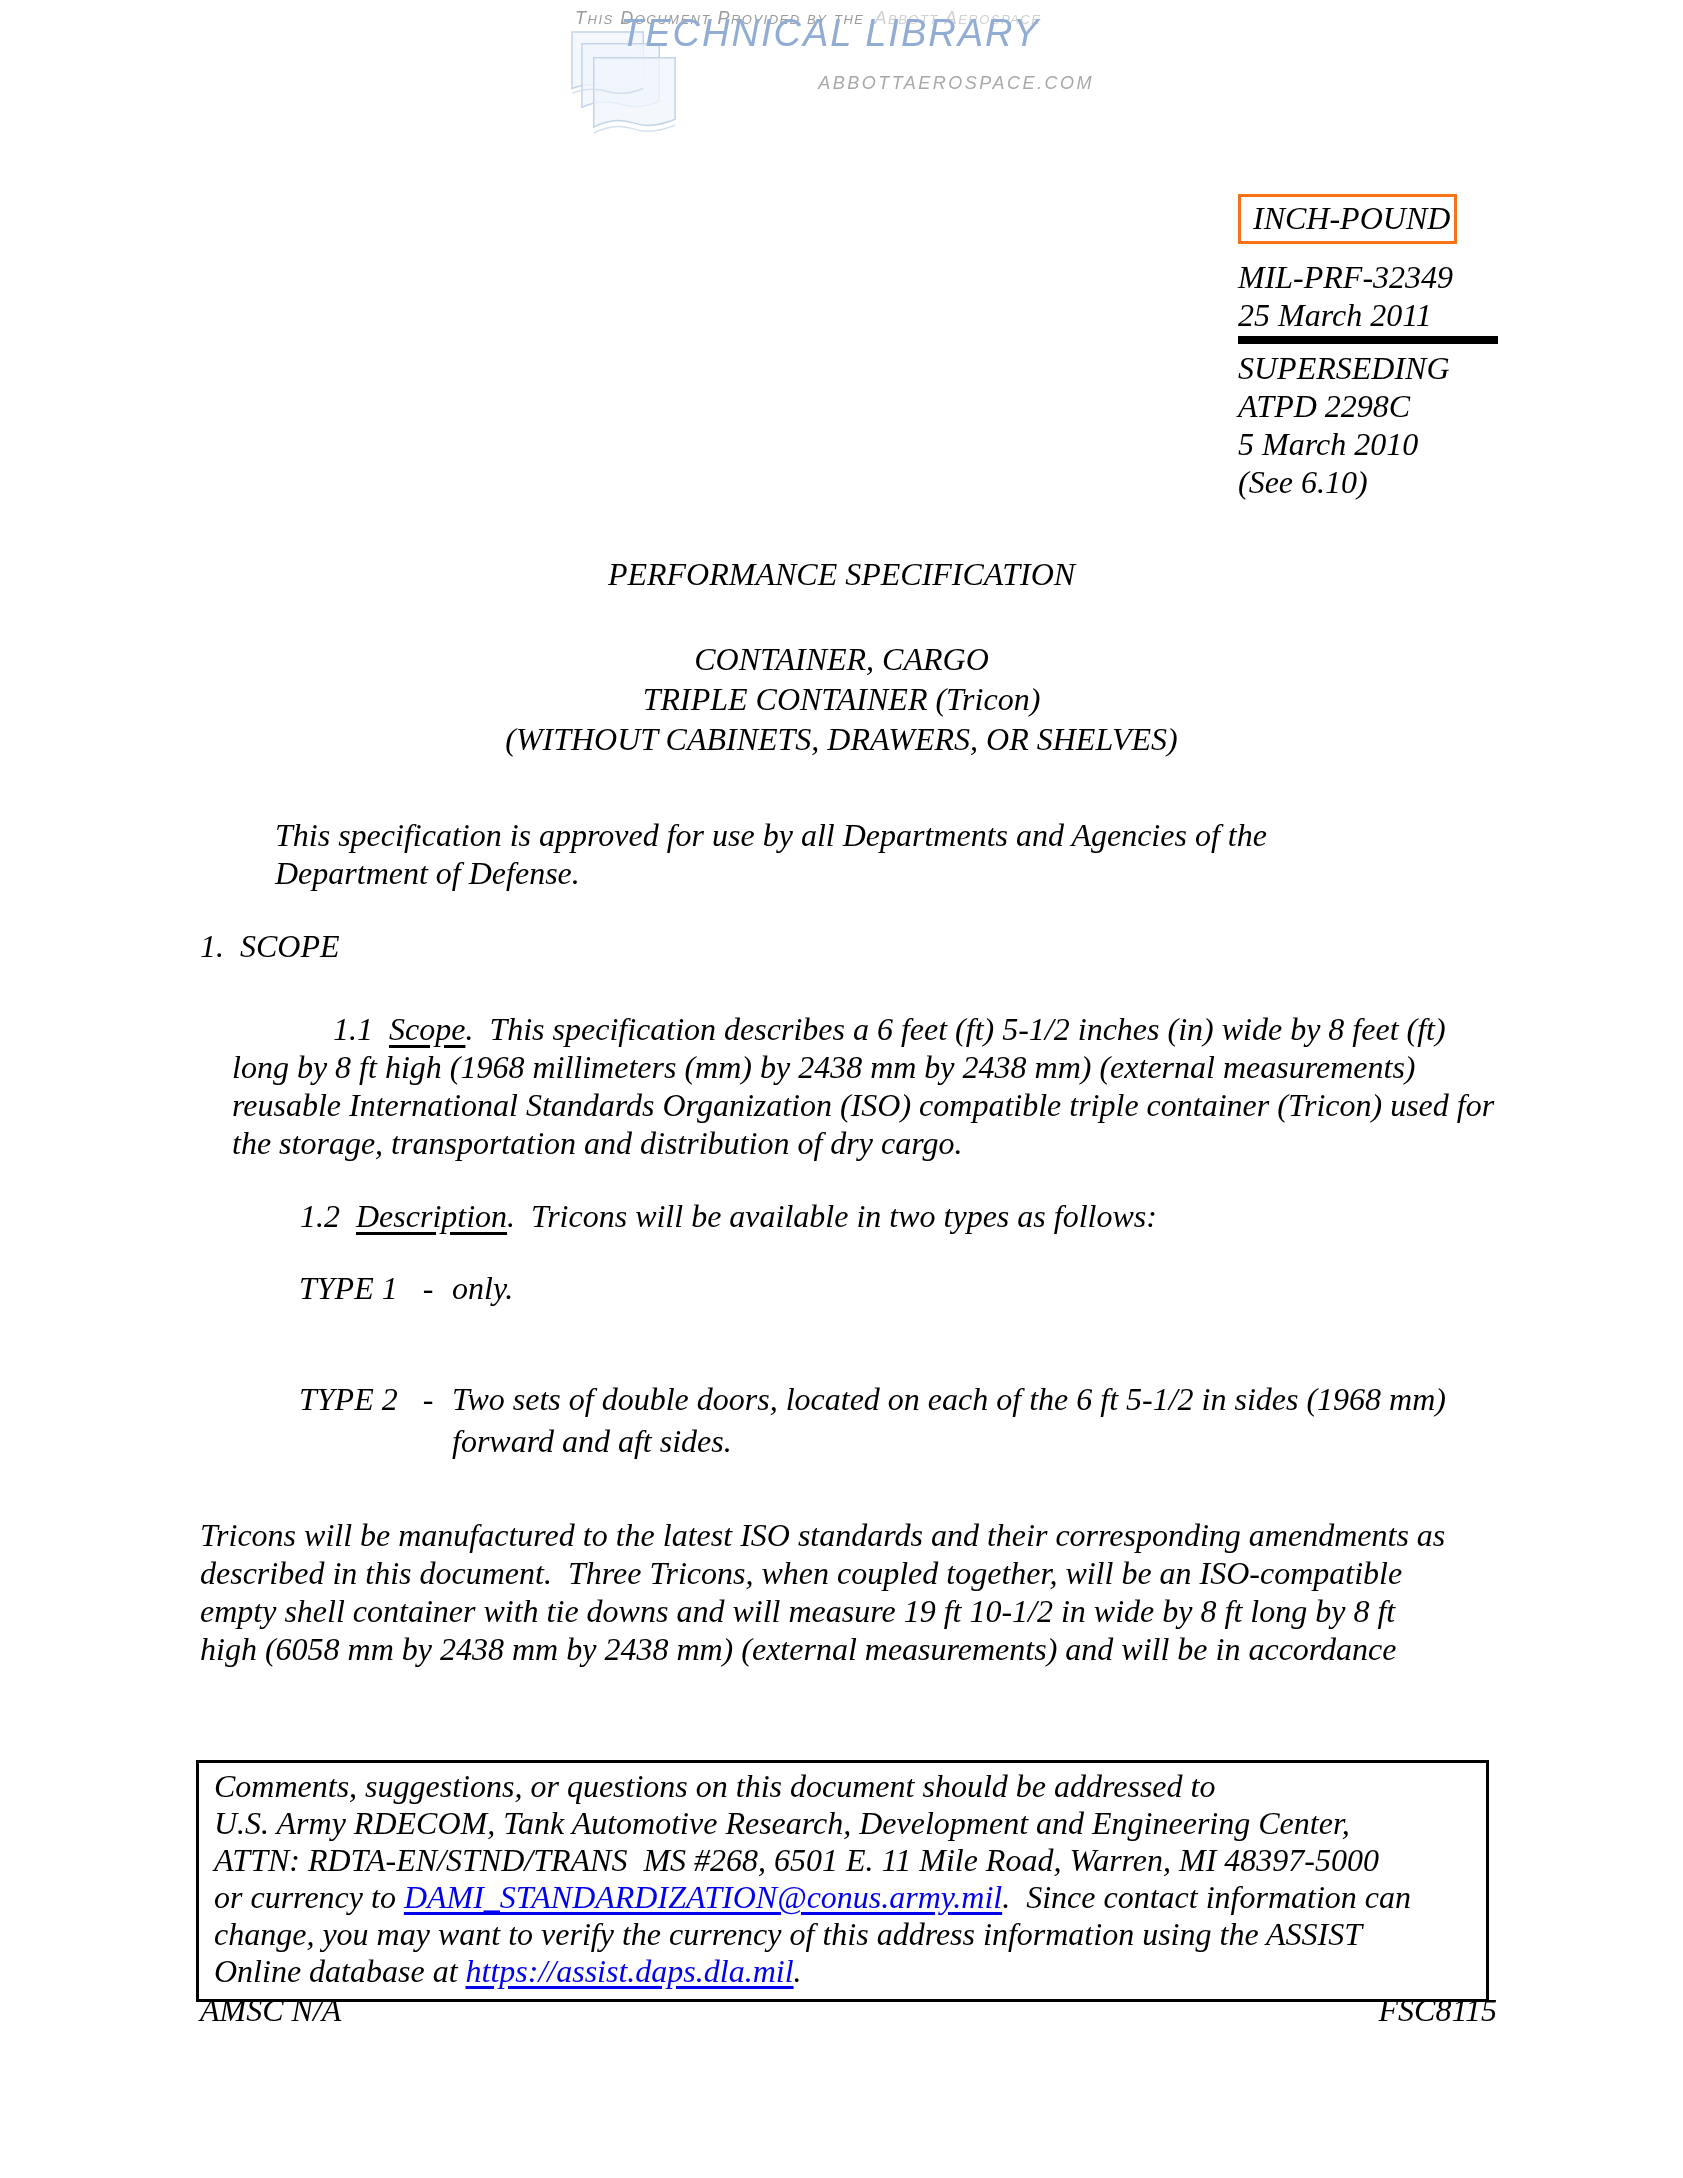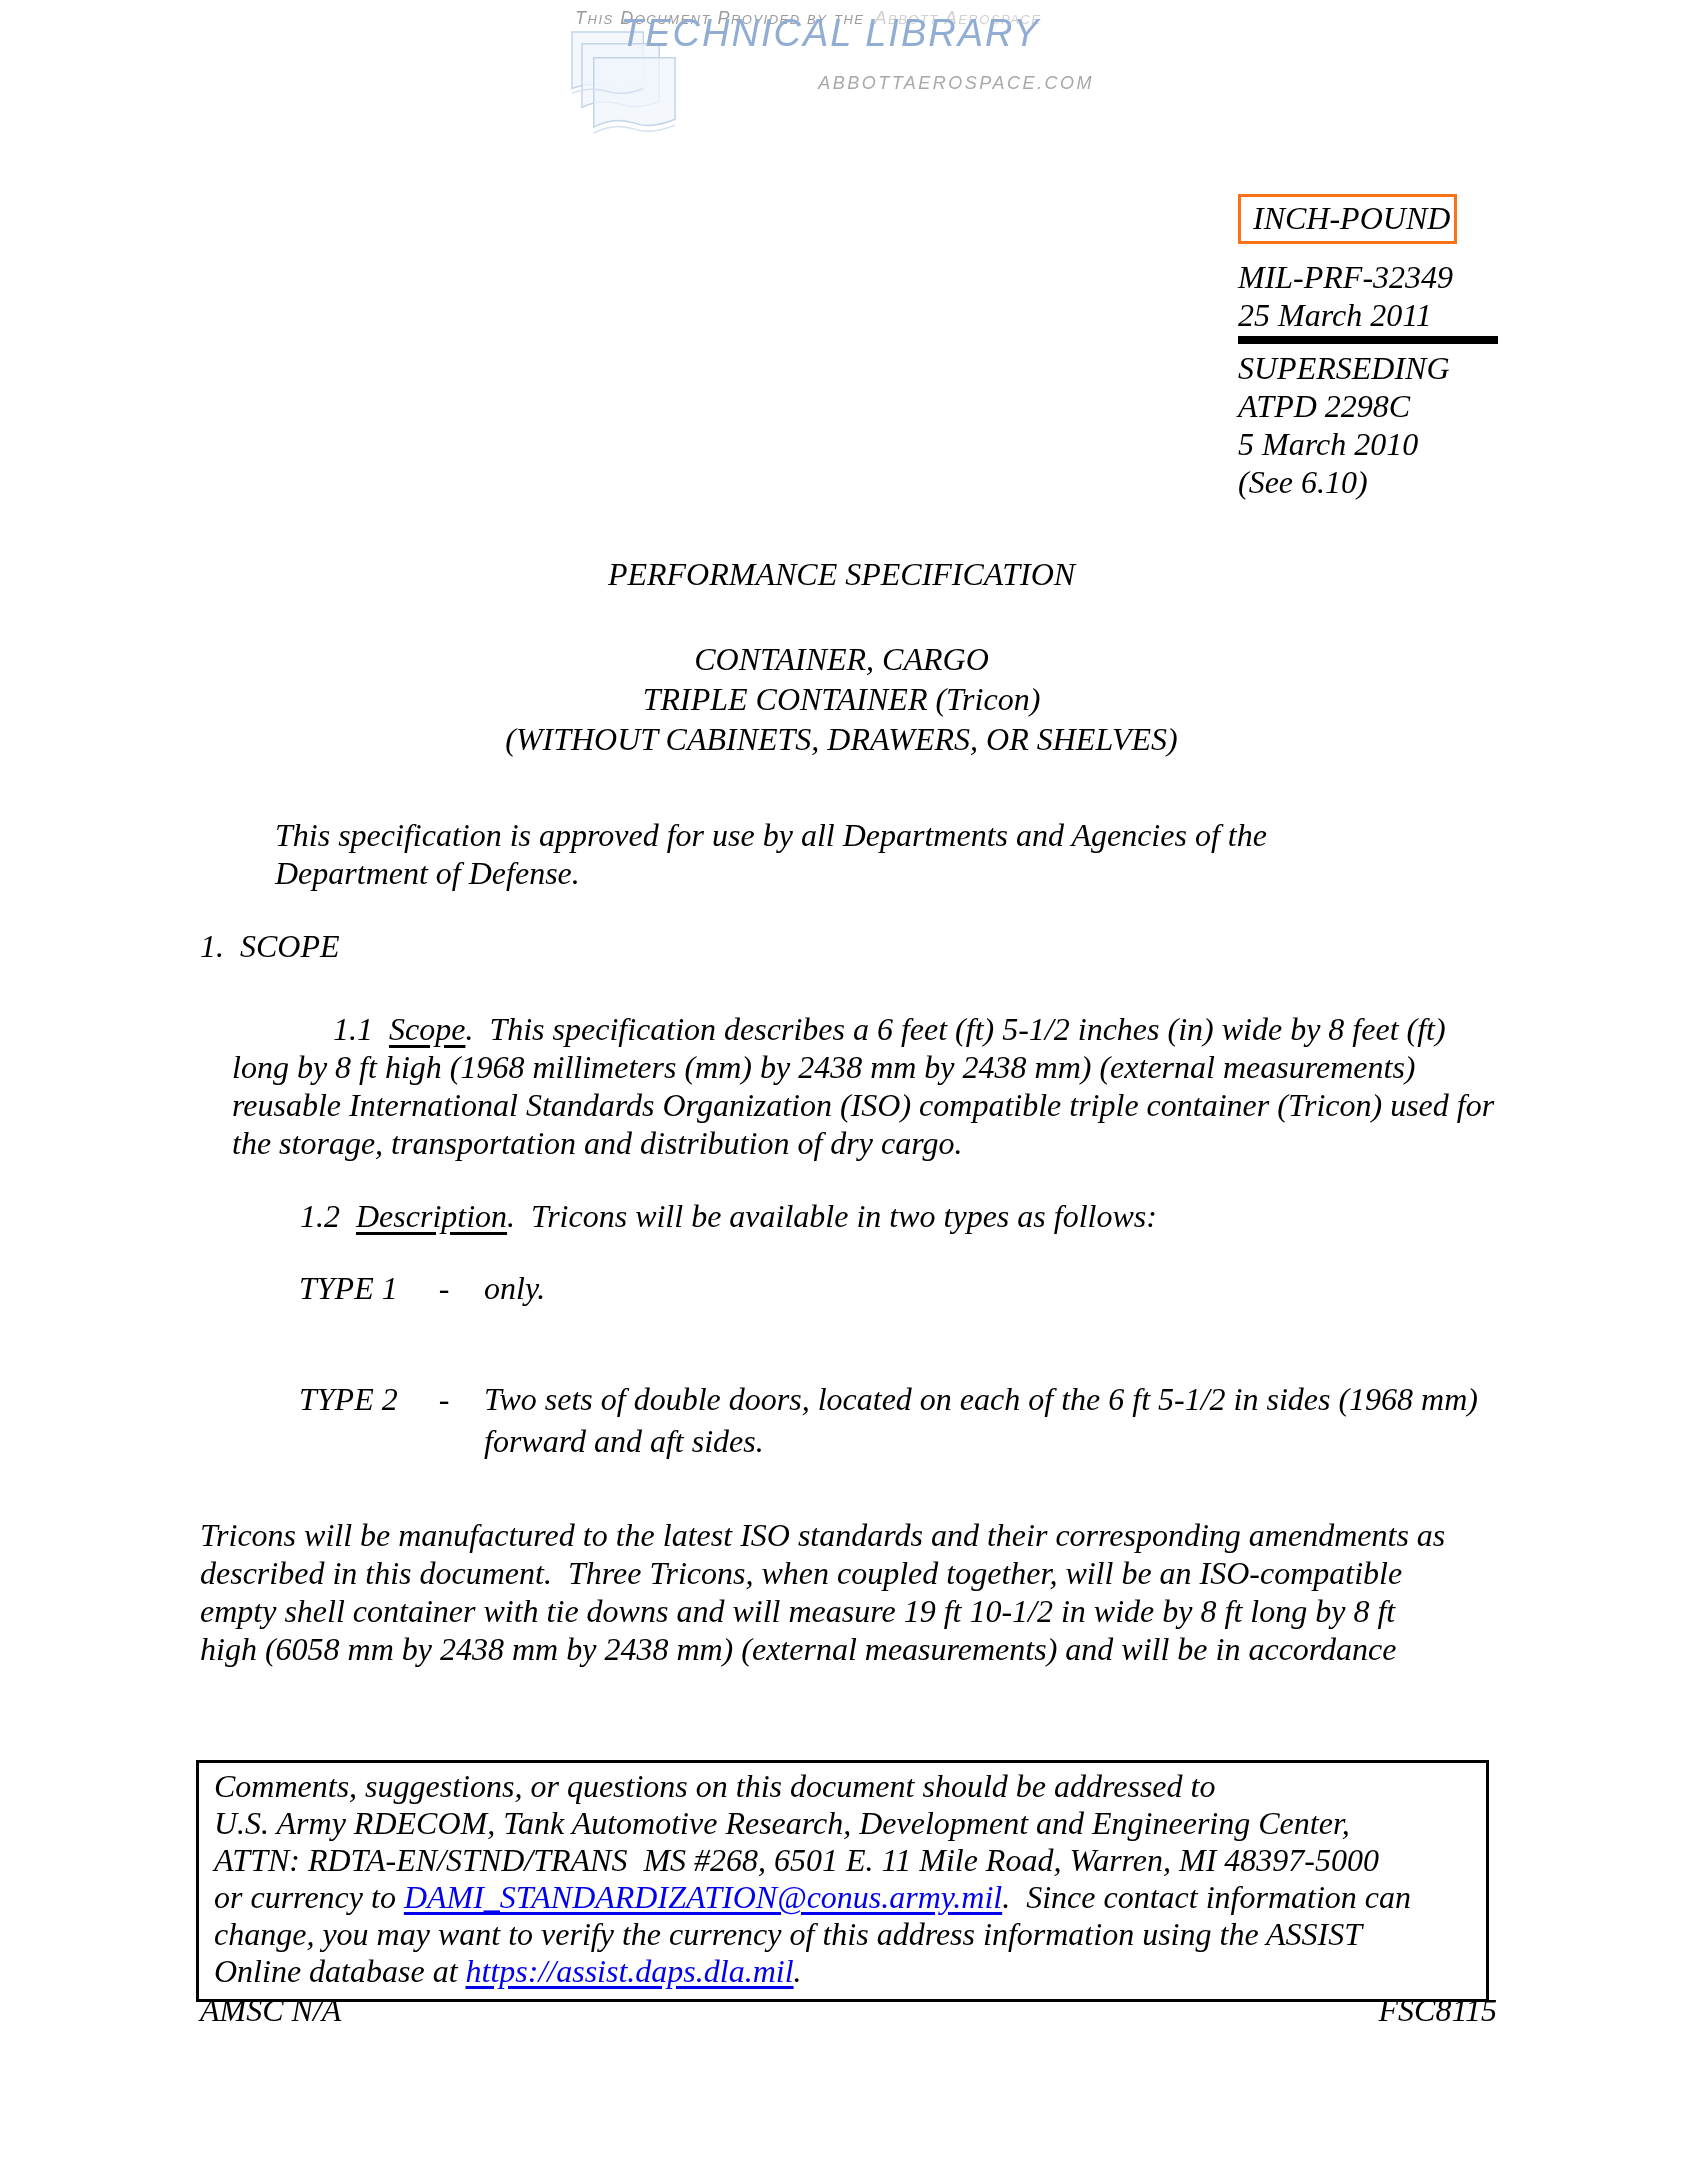--- a/index.html
+++ b/index.html
@@ -43,21 +43,21 @@
 
   
   .approval { position: absolute; left: 275px; top: 816px; width: 1228px; line-height: 38px; }
   .scope-heading { position: absolute; left: 200px; top: 928px; }
   .para-11 { position: absolute; left: 200px; top: 1010px; width: 1317px; line-height: 38px; margin-left: 32px; }
   .para-11 .first { padding-left: 101px; }
   .para-12 { position: absolute; left: 200px; top: 1198px; width: 1317px; }
   .para-12 .first { padding-left: 100px; }
   .underlined { text-decoration: underline; text-underline-offset: 5px; }
 
-  .type-item { position: absolute; left: 200px; width: 1317px; display: flex; line-height: 42px; gap: 16px; }
+  .type-item { position: absolute; left: 200px; width: 1317px; display: flex; line-height: 42px; }
   .type-1 { top: 1267px; }
   .type-2 { top: 1378px; }
   .type-label { margin-left: 99px; width: 105px; flex: none; white-space: pre; }
   .type-dash  { width: 48px; flex: none; text-align: center; }
   .type-text  { flex: 1; }
 
   .manufacture { position: absolute; left: 200px; top: 1516px; width: 1317px; line-height: 38px; }
 
   
   .comments-box { position: absolute; left: 196px; top: 1760px; width: 1257px;

